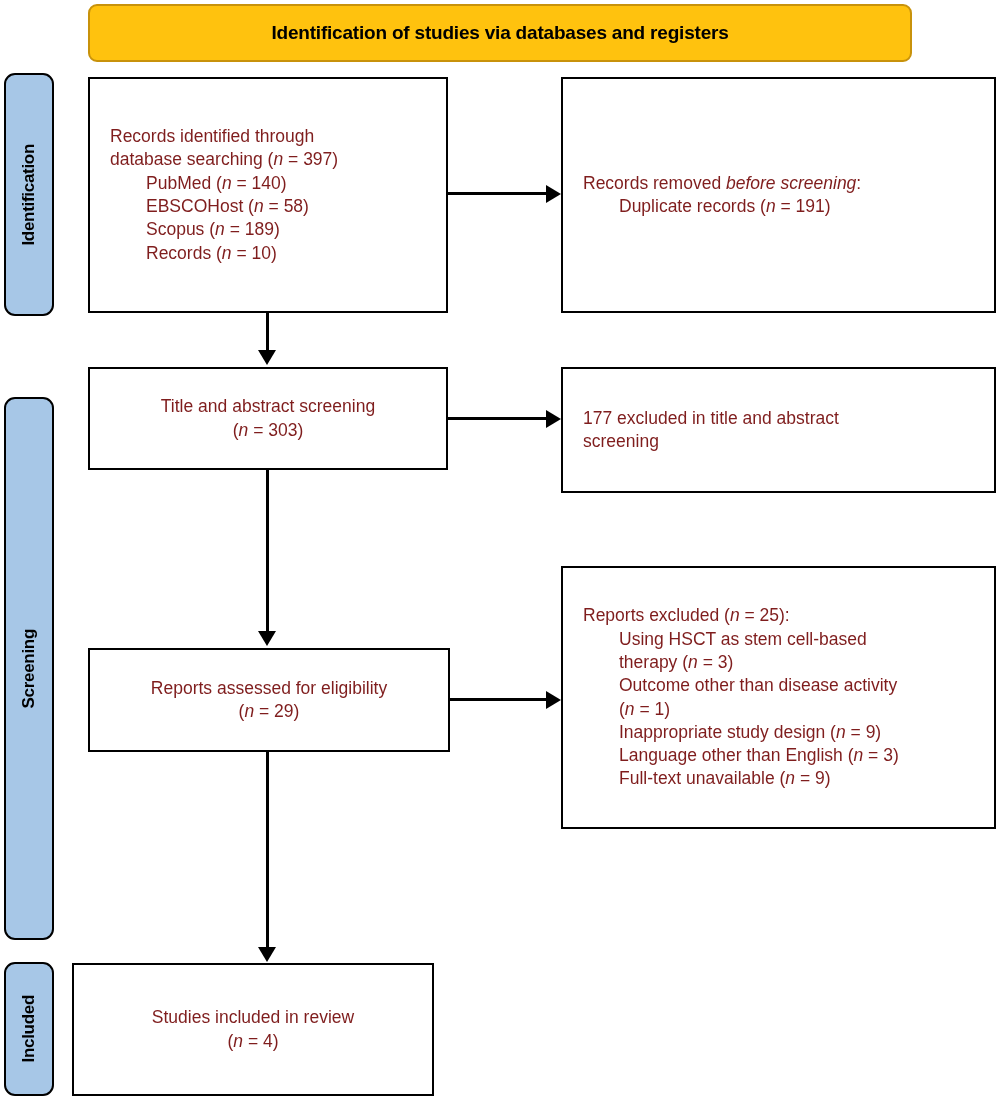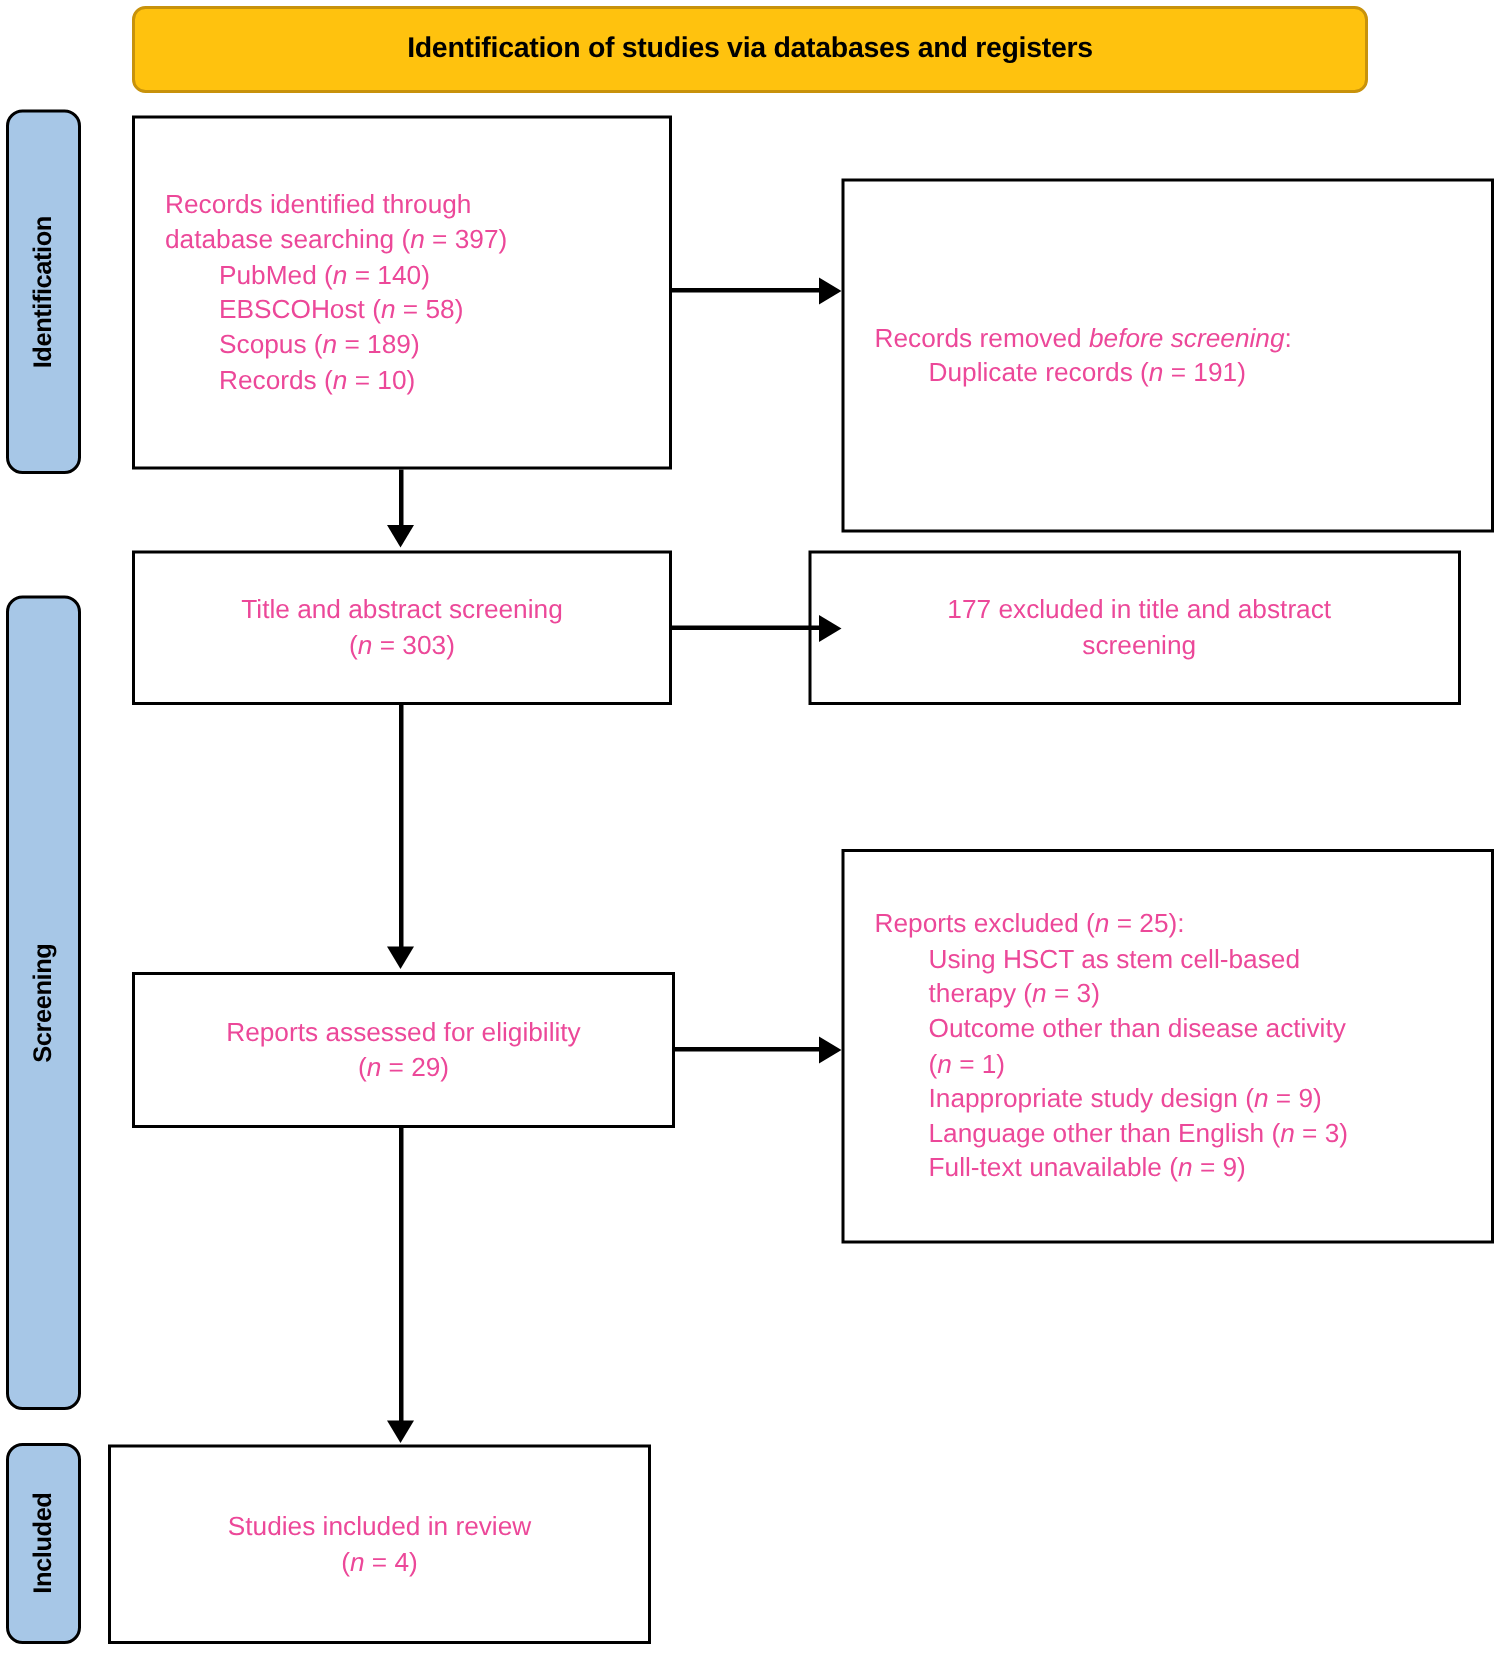--- a/index.html
+++ b/index.html
@@ -77,32 +77,32 @@
     box-sizing: border-box;
     display: flex;
     flex-direction: column;
     justify-content: center;
     padding: 6px 14px;
   }
   .flow-box .line {
     font-size: 17.5px;
     line-height: 1.33;
     white-space: pre-wrap;
-    color: #ec4899;
+    color: #7f1d1d;
   }
   .flow-box .line.center { text-align: center; }
   .flow-box .line.indent { padding-left: 36px; }
 
   .it { font-style: italic; }
 
   
   #box-records-identified { left: 88px;  top: 77px;  width: 360px; height: 236px; }
-  #box-records-removed    { left: 561px; top: 77px;  width: 435px; height: 236px; margin-top: 42px; }
+  #box-records-removed    { left: 561px; top: 77px;  width: 435px; height: 236px; }
   #box-title-abstract     { left: 88px;  top: 367px; width: 360px; height: 103px; }
-  #box-excluded-title     { left: 539px; top: 367px; width: 435px; height: 103px; align-items: center; }
+  #box-excluded-title     { left: 561px; top: 367px; width: 435px; height: 126px; }
   #box-eligibility        { left: 88px;  top: 648px; width: 362px; height: 104px; }
   #box-reports-excluded   { left: 561px; top: 566px; width: 435px; height: 263px; }
   #box-included           { left: 72px;  top: 963px; width: 362px; height: 133px; }
 
   #box-records-identified { padding-left: 20px; }
   #box-records-removed    { padding-left: 20px; }
   #box-excluded-title     { padding-left: 20px; }
   #box-reports-excluded   { padding-left: 20px; }
   .v-line {
     position: absolute;

